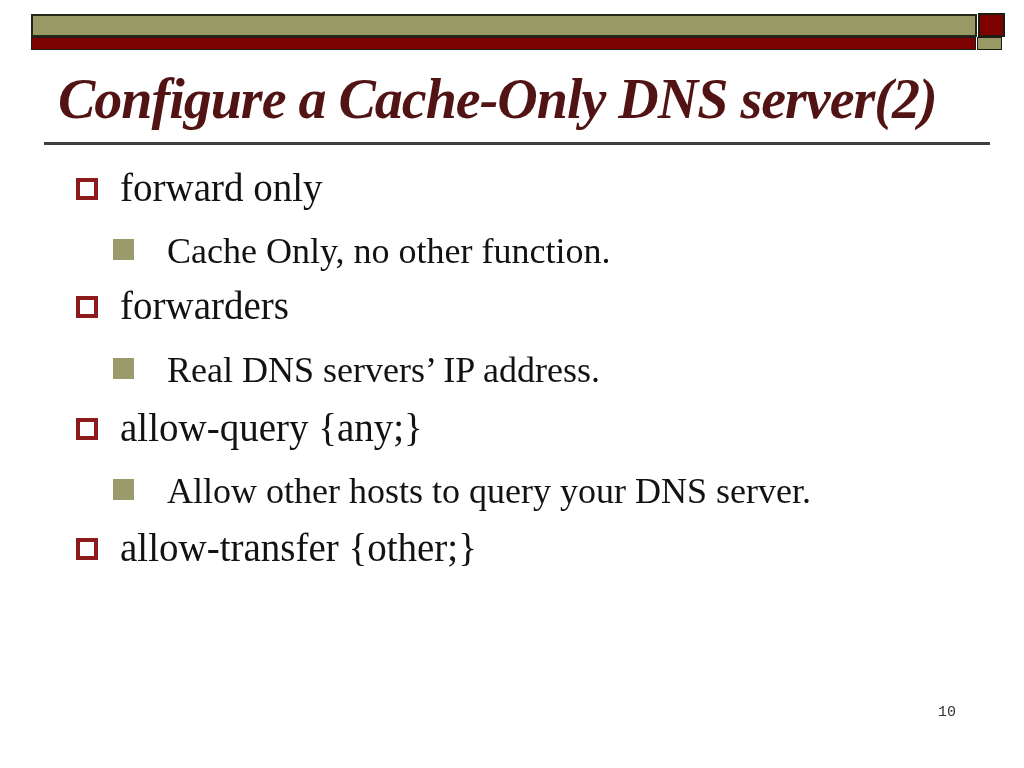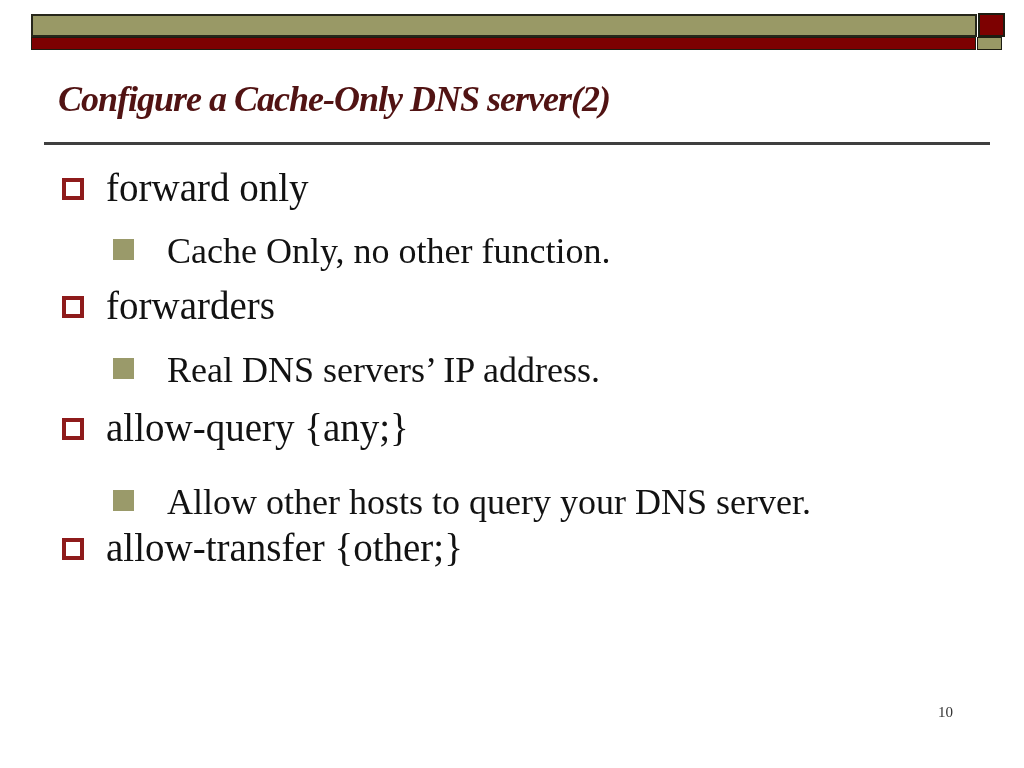--- a/index.html
+++ b/index.html
@@ -47,21 +47,21 @@
     width: 25px; height: 13px;
     background: #999966;
     border: 1px solid #1d1d12;
     box-sizing: border-box;
   }
 
   
   .title {
     position: absolute;
     left: 58px; top: 68px;
-    font-size: 36px;
+    font-size: 56px;
     line-height: 62px;
     font-weight: bold;
     font-style: italic;
     color: #511313;
     letter-spacing: -1px;
     white-space: nowrap;
   }
   .divider {
     position: absolute;
     left: 44px; top: 142px;
@@ -70,21 +70,21 @@
   }
 
   
   .row {
     position: absolute;
     display: flex;
     align-items: flex-start;
     color: #121212;
   }
   .row-main {
-    left: 62px;
+    left: 76px;
     font-size: 39px;
     line-height: 48px;
     justify-content: flex-end;
   }
   .row-main .sq {
     flex: 0 0 auto;
     width: 22px; height: 22px;
     box-sizing: border-box;
     border: 4px solid #8e1b1b;
     background: #ffffff;
@@ -106,21 +106,21 @@
   .row-sub .txt {
     max-width: 820px;
   }
   .txt { white-space: normal; }
 
   
   .page-number {
     position: absolute;
     left: 938px; top: 704px;
     width: 40px;
-    font-family: Liberation Serif, serif;
+    font-family: Liberation Mono, monospace;
     font-size: 15px;
     color: #333333;
     text-align: left;
   }
 </style>
 </head>
 <body>
 
 <div class="slide">
 
@@ -147,21 +147,21 @@
   </div>
   <div class="row row-main" style="top:282px">
     <span class="sq"></span>
     <span class="txt">forwarders</span>
   </div>
 
   <div class="row row-main" style="top:404px">
     <span class="sq"></span>
     <span class="txt">allow-query {any;}</span>
   </div>
-  <div class="row row-sub" style="top:480px">
+  <div class="row row-sub" style="top:469px">
     <span class="sq"></span>
     <span class="txt">Allow other hosts to query your DNS server.</span>
   </div>
 
   <div class="row row-main" style="top:524px">
     <span class="sq"></span>
     <span class="txt">allow-transfer {other;}</span>
   </div>
 
   <div class="page-number">10</div>

